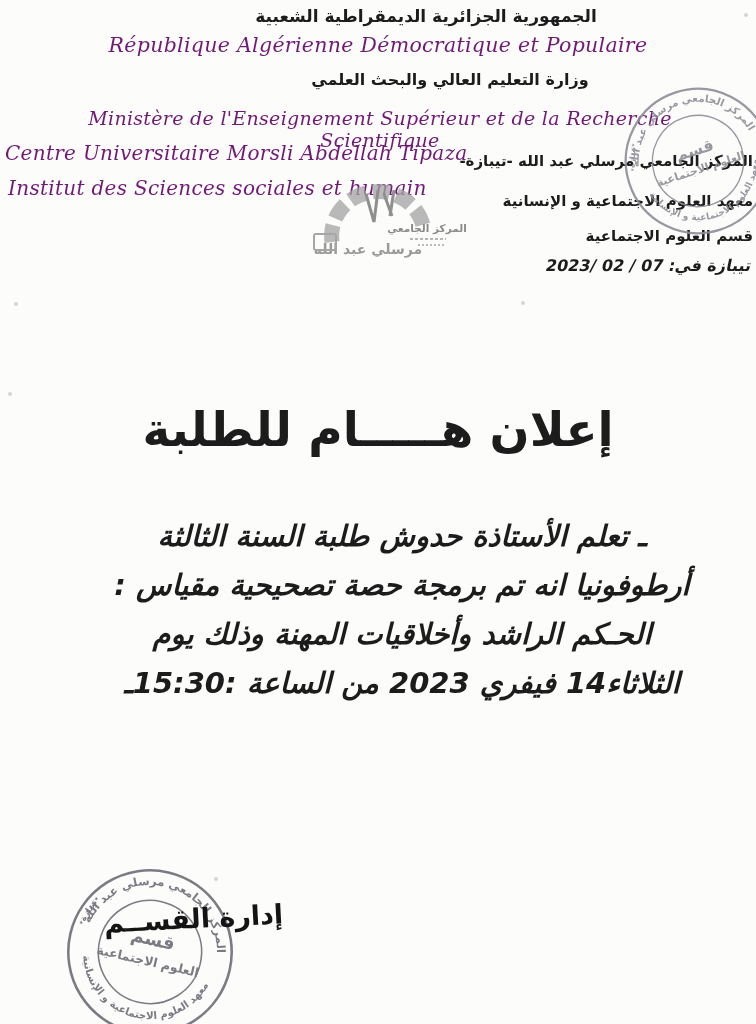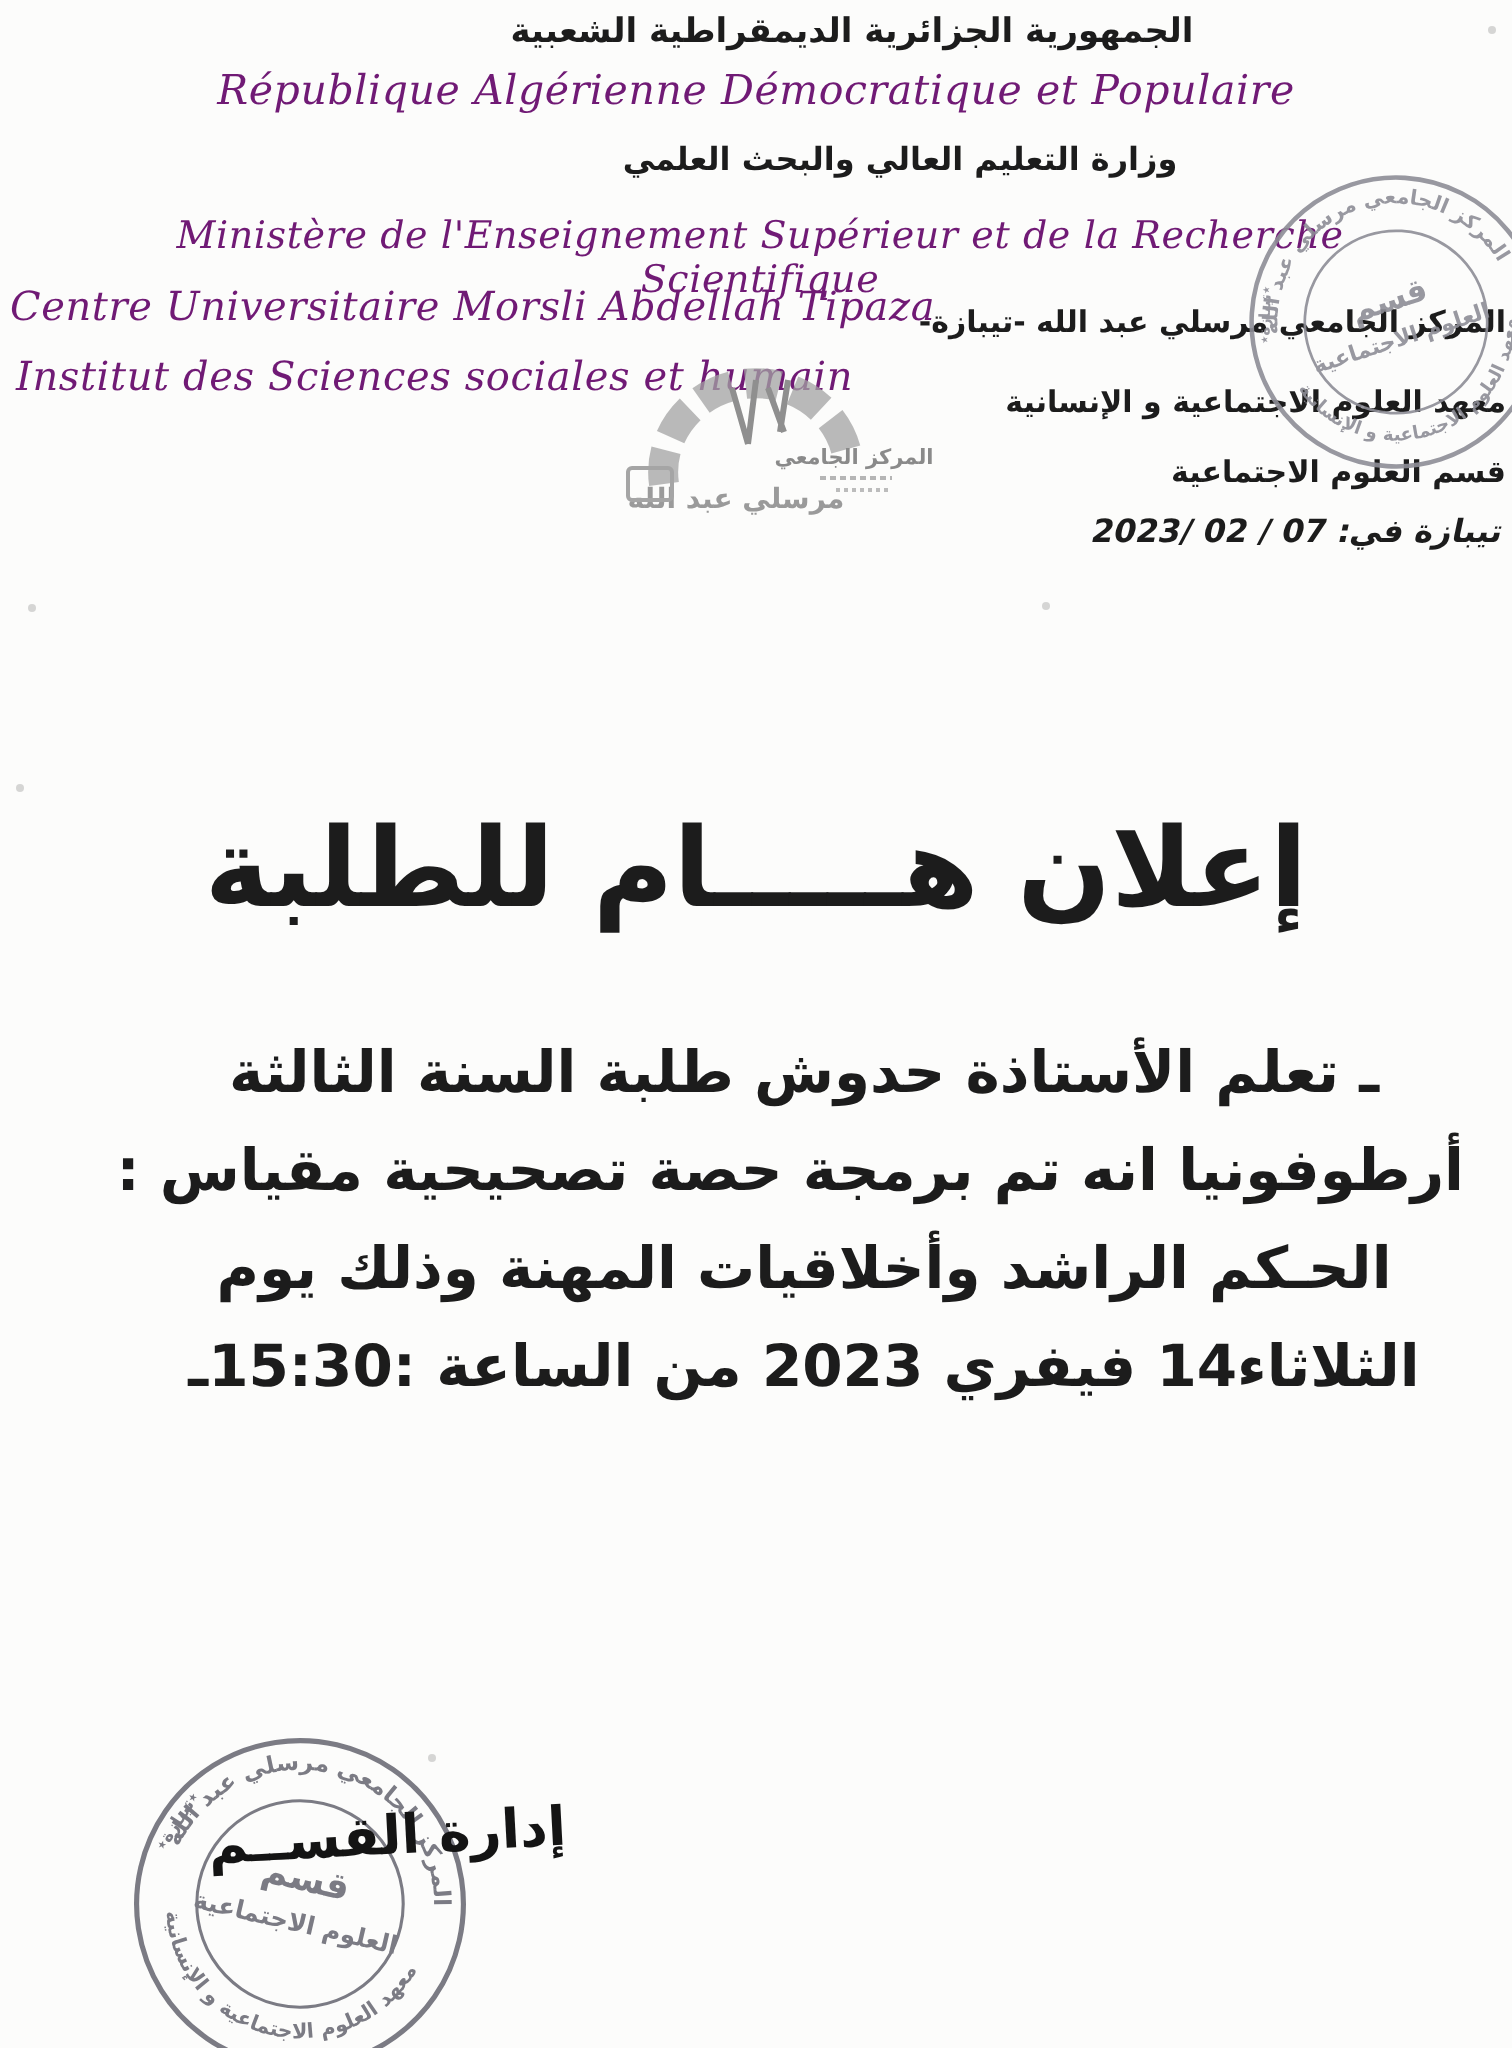--- a/index.html
+++ b/index.html
@@ -17,23 +17,23 @@
   .hdr-center-fr{top:141px;left:5px;font-size:20px;}
   .hdr-institute-fr{top:176px;left:8px;font-size:20px;}
   
   .r-ar{right:3px;direction:rtl;text-align:right;font-weight:600;}
   .hdr-center-ar{top:152px;font-size:15px;}
   .hdr-institute-ar{top:192px;font-size:15px;}
   .hdr-dept-ar{top:227px;font-size:15px;}
   .date-line{top:256px;right:5px;font-size:16px;font-weight:600;direction:rtl;
              transform:skewX(-12deg);}
   
-  .doc-title{top:402px;font-size:55px;font-weight:700;direction:rtl;letter-spacing:-1px;}
+  .doc-title{top:402px;font-size:47px;font-weight:700;direction:rtl;letter-spacing:-1px;}
   
-  .body-block{top:512px;left:72px;width:660px;direction:rtl;}
+  .body-block{top:512px;left:72px;width:660px;direction:rtl;font-style:italic;}
   .body-line{line-height:49px;font-size:29px;font-weight:700;text-align:center;
              white-space:nowrap;}
   .line-ltr{direction:ltr;padding-right:138px;}
   
   .logo-box{left:306px;top:166px;width:164px;height:104px;}
   
   .stamp{color:#8e8e97;}
   .stamp-top{left:622px;top:85px;width:152px;height:152px;transform:rotate(-18deg);opacity:.9;}
   .stamp-bottom{left:64px;top:866px;width:172px;height:172px;transform:rotate(13deg);
                 color:#75757e;opacity:.95;}

